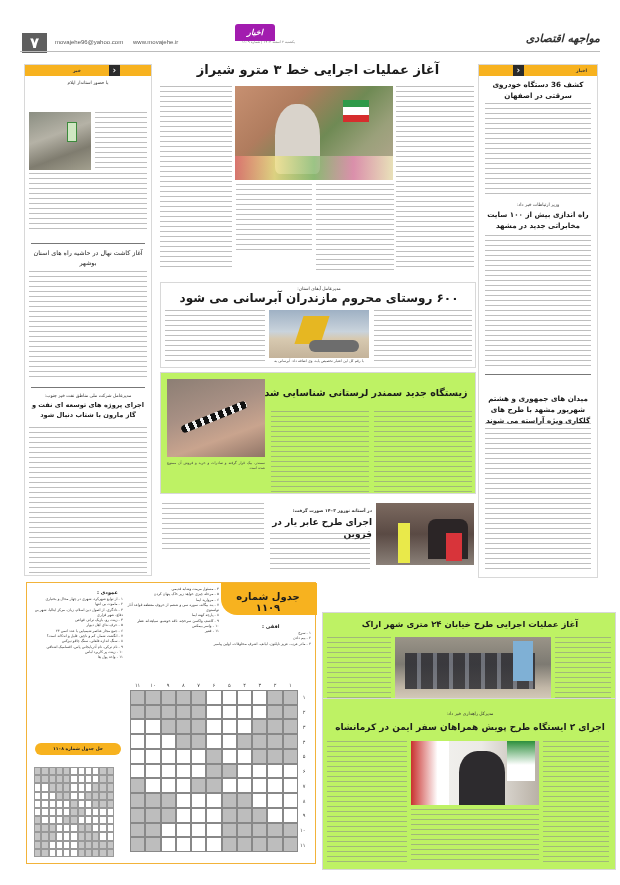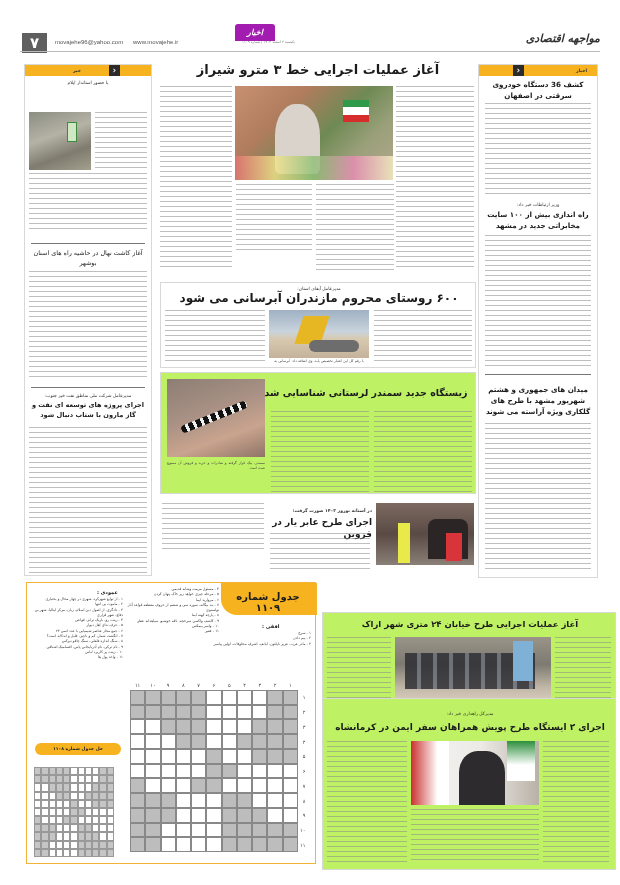--- a/index.html
+++ b/index.html
@@ -58,21 +58,21 @@
   <div class="bar-label" style="right:10px;top:3px;">اخبار</div>
 
   <div class="headline abs" style="left:6px;top:14px;width:106px;font-size:7.2px;line-height:11px;">کشف 36 دستگاه خودروی سرقتی در اصفهان</div>
   <div class="lines" style="left:6px;top:38px;width:106px;height:93px;"></div>
 
   <div class="kicker abs" style="left:6px;top:137px;width:106px;">وزیر ارتباطات خبر داد:</div>
   <div class="headline abs" style="left:6px;top:144px;width:106px;font-size:7.2px;line-height:11px;">راه اندازی بیش از ۱۰۰ سایت مخابراتی جدید در مشهد</div>
   <div class="lines" style="left:6px;top:170px;width:106px;height:133px;"></div>
 
   <div class="divider" style="left:6px;top:309px;width:106px;"></div>
-  <div class="headline abs" style="left:6px;top:319px;width:106px;font-size:7.2px;line-height:11px;">میدان های جمهوری و هشتم شهریور مشهد با طرح های گلکاری ویژه آراسته می شوند</div>
+  <div class="headline abs" style="left:6px;top:328px;width:106px;font-size:7.2px;line-height:11px;">میدان های جمهوری و هشتم شهریور مشهد با طرح های گلکاری ویژه آراسته می شوند</div>
   <div class="lines" style="left:6px;top:358px;width:106px;height:150px;"></div>
 
 </div>
 
 <div class="abs" style="left:160px;top:60px;width:316px;height:215px;">
   <div class="headline abs" style="left:0;top:2px;width:316px;font-size:13px;line-height:16px;">آغاز عملیات اجرایی خط ۳ مترو شیراز</div>
   <div class="lines" style="left:236px;top:26px;width:78px;height:185px;"></div>
   <div class="photo" style="left:75px;top:26px;width:158px;height:94px;background:linear-gradient(135deg,#c79071 0%,#b07c5e 30%,#6f8a54 55%,#9aa07a 75%,#b6a790 100%);">
     <div class="abs" style="left:40px;top:18px;width:45px;height:70px;border-radius:45% 45% 10% 10%;background:#d9d3cb;"></div>
     <div class="abs" style="left:0;top:70px;width:158px;height:24px;background:linear-gradient(90deg,#e37272,#f5e38b,#8cc074,#e98bb6,#f6f0c4);opacity:.8;"></div>

